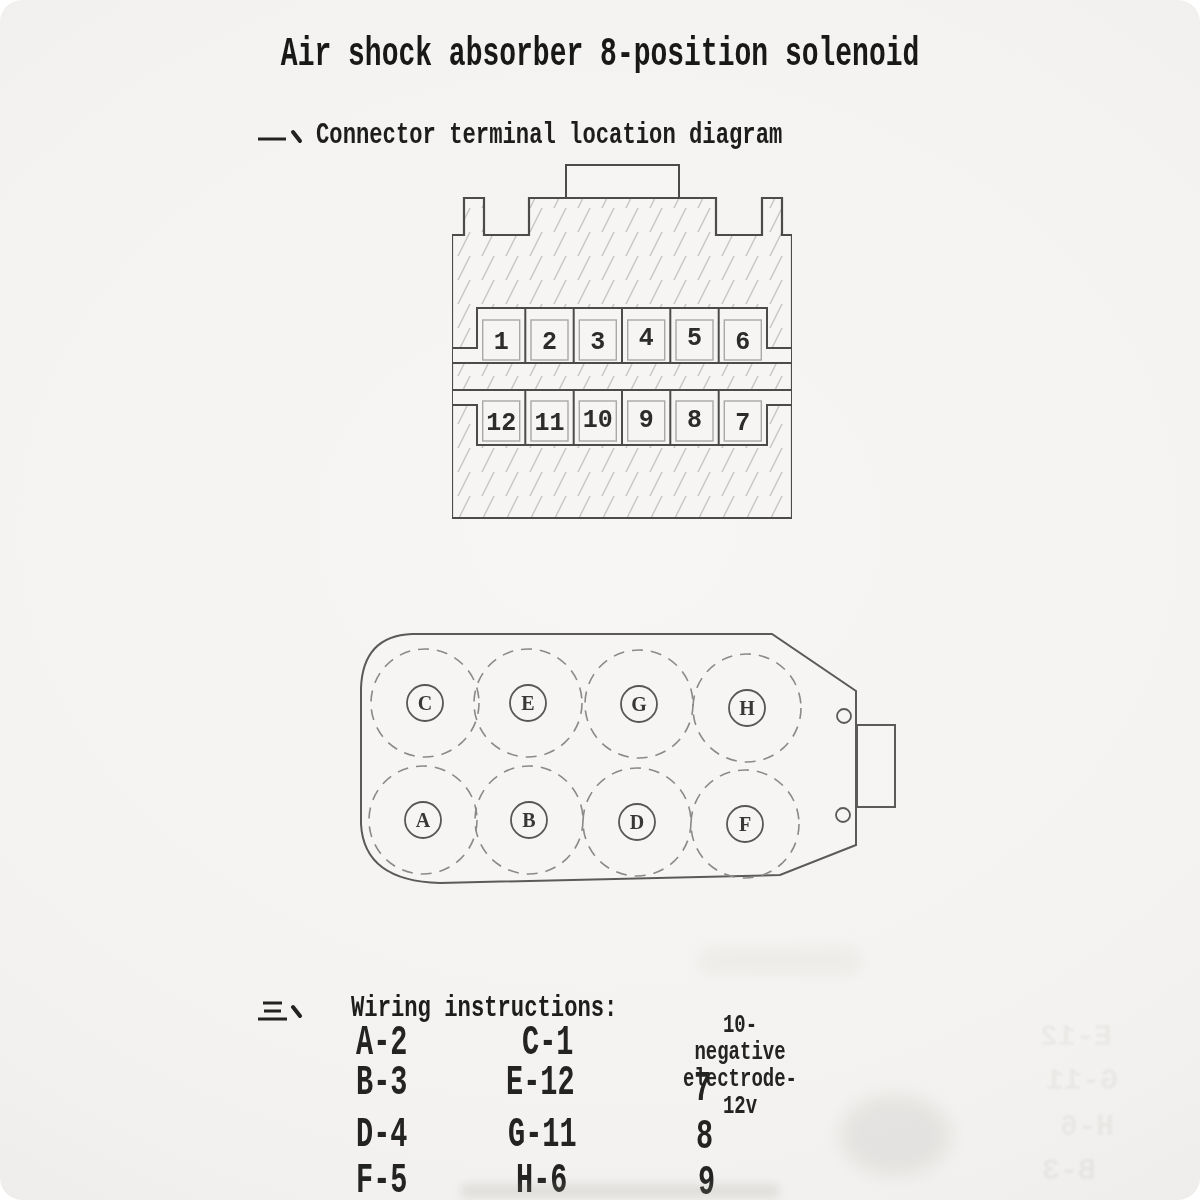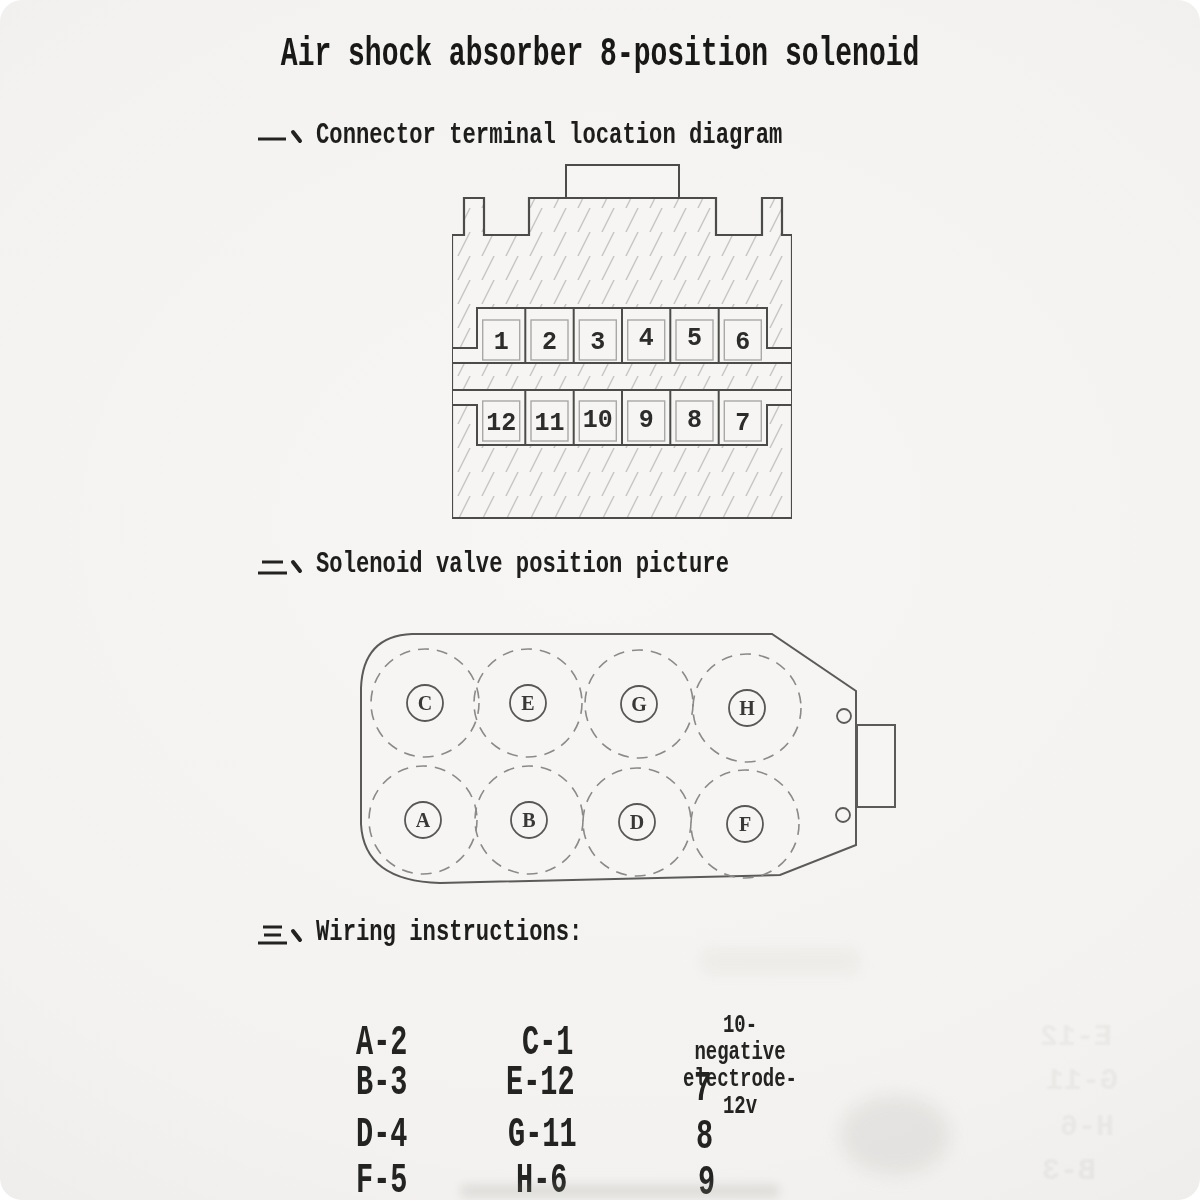--- a/index.html
+++ b/index.html
@@ -15,21 +15,21 @@
     transform:scaleX(0.70);transform-origin:center;color:#181816;}
   #title-1{top:32px;}
   #title-2{top:74px;}
 
   .heading{position:absolute;display:flex;align-items:flex-end;height:30px;}
   .heading .marker{flex:0 0 auto;margin-right:8px;}
   .heading .htext{display:inline-block;font-size:30px;font-weight:600;white-space:nowrap;
     transform:scaleX(0.74);transform-origin:left center;color:#1d1d1b;}
   #heading-1{left:256px;top:122px;}
   #heading-2{left:256px;top:551px;}
-  #heading-3{left:256px;top:919px;}
+  #heading-3{left:256px;top:995px;gap:35px;}
 
   .diagram{position:absolute;}
   #connector-svg{left:452px;top:160px;}
   #valve-svg{left:352px;top:624px;}
 
   .w-item{position:absolute;font-size:42px;font-weight:600;white-space:nowrap;color:#232321;
     transform:scaleX(0.68);transform-origin:left top;line-height:1.0;}
   #neg-block{position:absolute;left:658px;top:1012px;width:164px;text-align:center;
     font-size:26px;font-weight:600;line-height:27px;color:#232321;
     transform:scaleX(0.73);transform-origin:center top;}
@@ -120,27 +120,20 @@
     <g font-size="25" font-weight="600" fill="#2c2c2a" text-anchor="middle">
       <text x="49.2" y="270">12</text>
       <text x="97.5" y="270">11</text>
       <text x="145.8" y="267">10</text>
       <text x="194.2" y="267">9</text>
       <text x="242.5" y="267">8</text>
       <text x="290.8" y="270">7</text>
     </g>
   </svg>
 
-  <div class="heading" id="heading-2">
-    <svg class="marker" width="52" height="28" viewBox="0 0 52 28">
-      <path d="M6,9 H27 M2,20 H31" stroke="#222220" stroke-width="3" fill="none"></path>
-      <path d="M37,9 L44,18" stroke="#222220" stroke-width="4" stroke-linecap="round" fill="none"></path>
-    </svg>
-    <span class="htext">Solenoid valve position picture</span>
-  </div>
 
   <svg class="diagram" id="valve-svg" width="546" height="268" viewBox="0 0 546 268">
 
     <path d="M60,10 L420,10 L504,67 L504,221 L428,251 L88,259 Q12,257 9,200 L9,64 Q11,12 60,10 Z" fill="#f6f5f3" stroke="#5a5a58" stroke-width="2"></path>
 
     <rect x="505" y="101" width="38" height="82" fill="#f6f5f3" stroke="#5a5a58" stroke-width="2"></rect>
 
     <circle cx="492" cy="92" r="7" fill="#f6f5f3" stroke="#5a5a58" stroke-width="1.8"></circle>
     <circle cx="491" cy="191" r="7" fill="#f6f5f3" stroke="#5a5a58" stroke-width="1.8"></circle>
 

